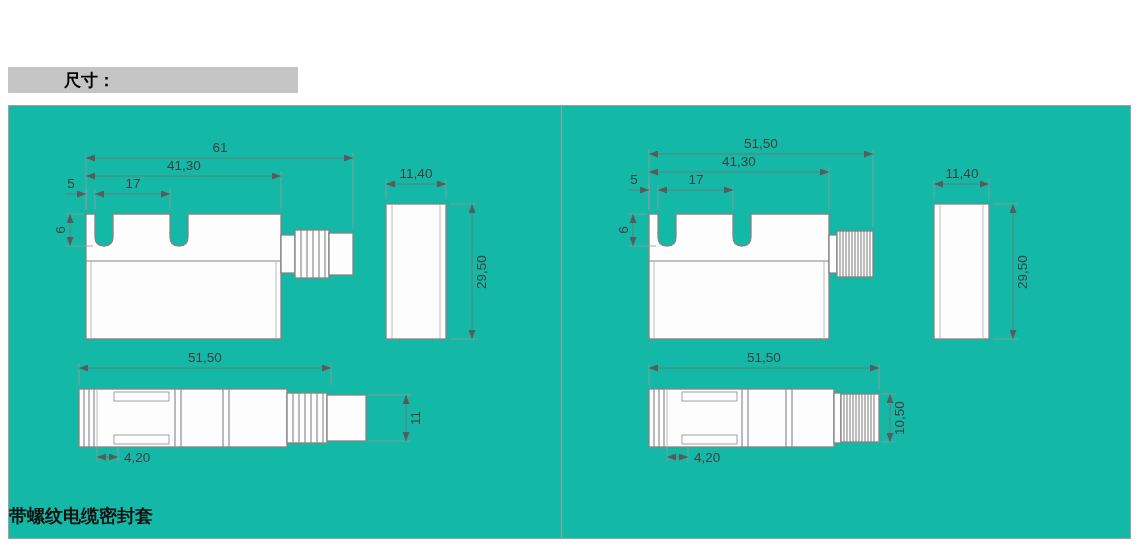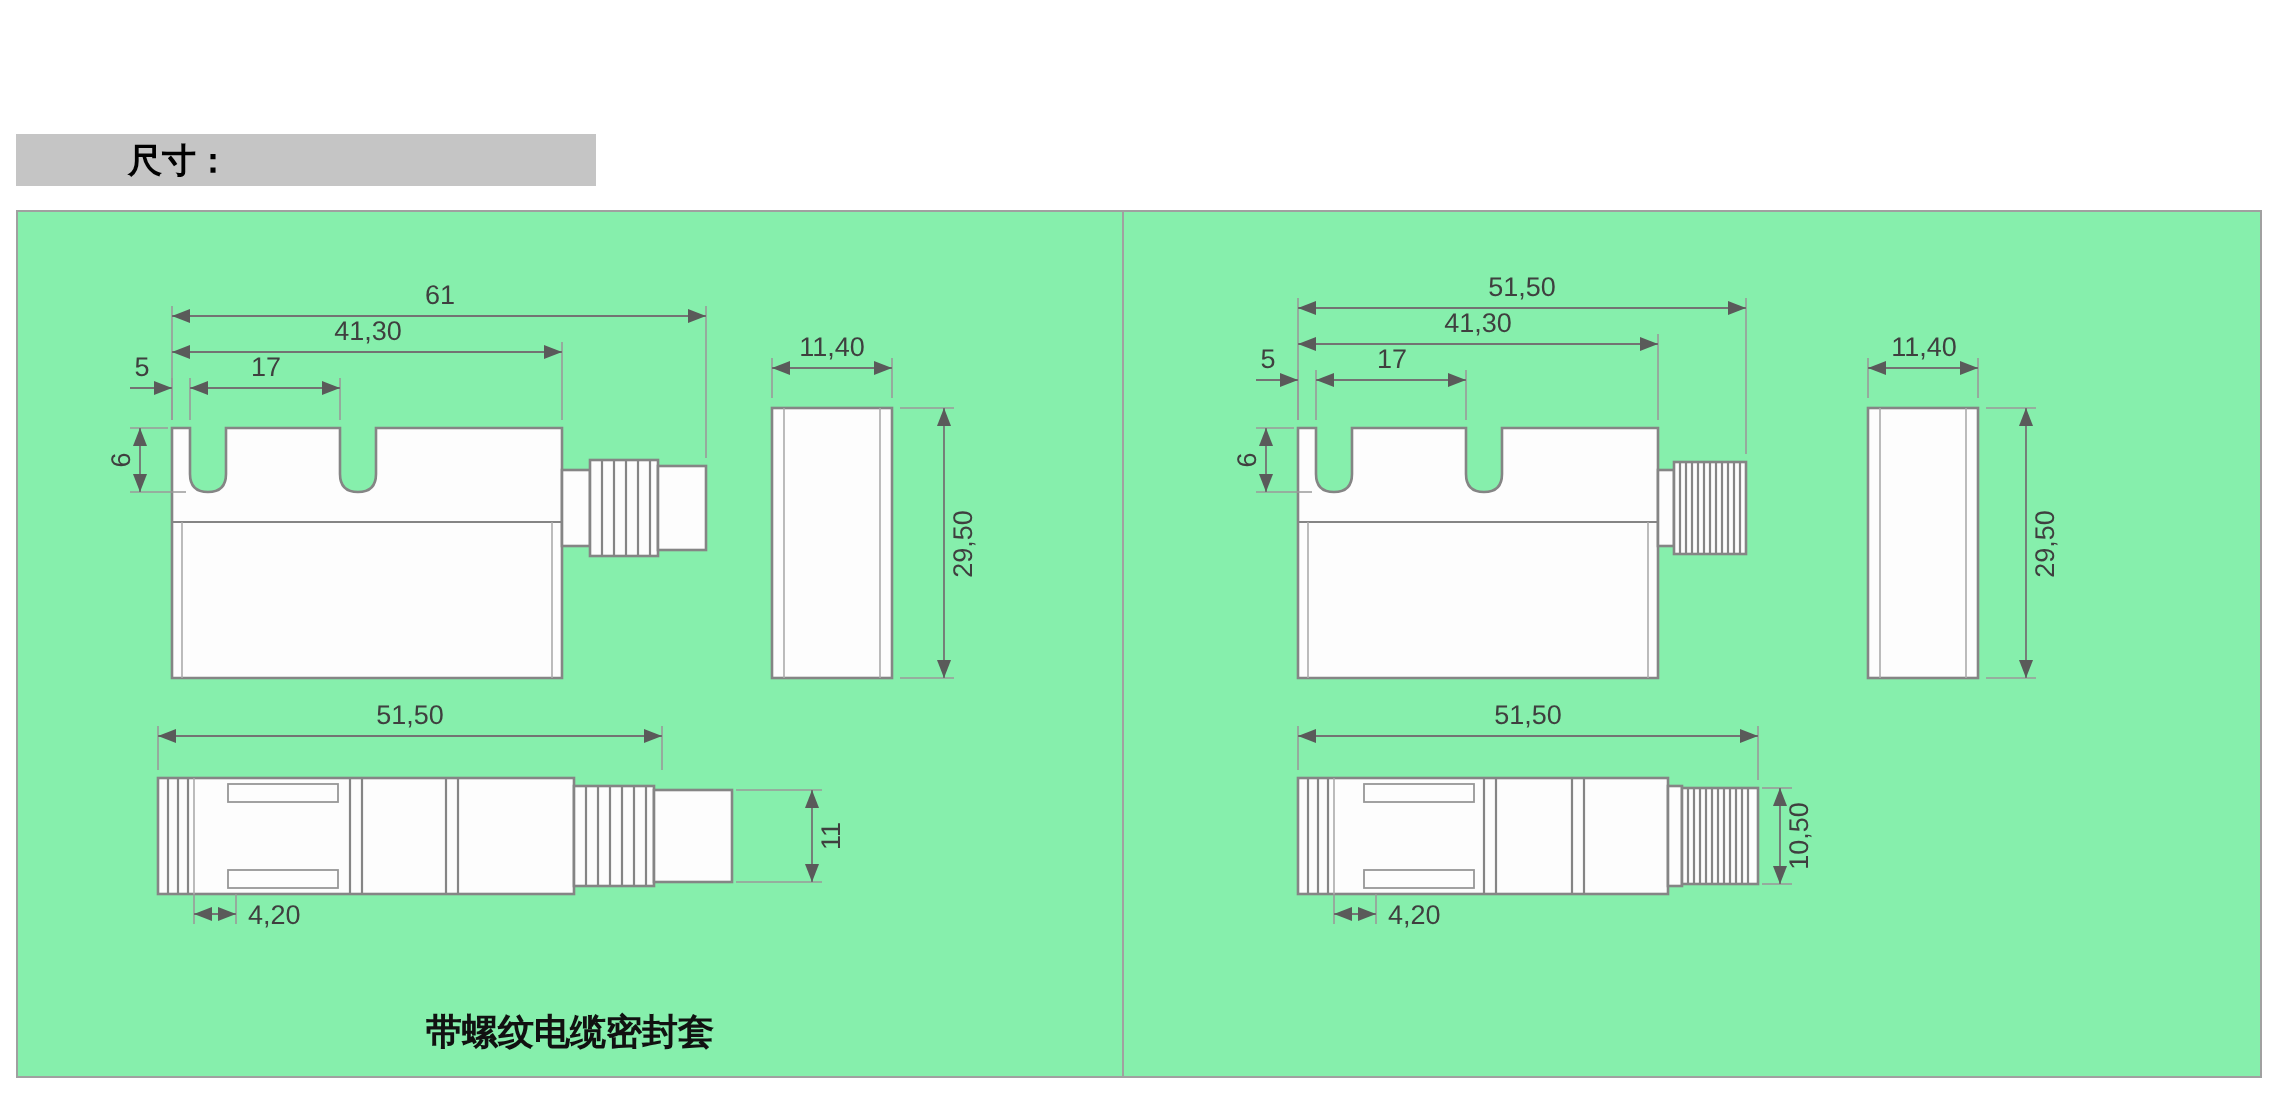--- a/index.html
+++ b/index.html
@@ -1,26 +1,26 @@
 <!DOCTYPE html>
 <html><head>
 <meta charset="utf-8">
 <style>
   html,body{margin:0;padding:0;background:#fff;}
   .page{position:relative;width:1139px;height:560px;background:#fff;font-family:"Liberation Sans",sans-serif;overflow:hidden;}
   .header-box{position:absolute;left:8px;top:67px;width:290px;height:26px;background:#c5c5c5;
               display:flex;align-items:center;box-sizing:border-box;padding-left:56px;}
   .header-box span{font-size:17px;font-weight:bold;color:#000;}
   .frame{position:absolute;left:8px;top:105px;width:1123px;height:434px;border:1px solid #a0a0a0;
-         box-sizing:border-box;display:flex;background:#86efac;}
+         box-sizing:border-box;display:flex;background:#14b8a6;}
   .panel{position:relative;height:100%;}
   .panel-left{width:554px;border-right:1px solid #a0a0a0;box-sizing:border-box;}
   .panel-right{flex:1;}
   svg.drawing{display:block;}
-  .caption{position:absolute;bottom:10px;left:0;width:100%;text-align:center;
+  .caption{position:absolute;bottom:10px;left:0;width:100%;
            font-size:18px;font-weight:bold;color:#111;}
   
   .part{fill:#fdfdfd;stroke:#858585;stroke-width:1.3;}
   .part-line{stroke:#858585;stroke-width:1.1;fill:none;}
   .part-thin{stroke:#ababab;stroke-width:0.8;fill:none;}
   .winrect{fill:none;stroke:#979797;stroke-width:0.9;}
   .ext{stroke:#9a9a9a;stroke-width:0.8;}
   .dim{stroke:#737373;stroke-width:0.9;}
   .dimtext{fill:#3f3f3f;font-size:13.5px;font-family:"Liberation Sans",sans-serif;}
   .arrow{fill:#5a5a5a;}

